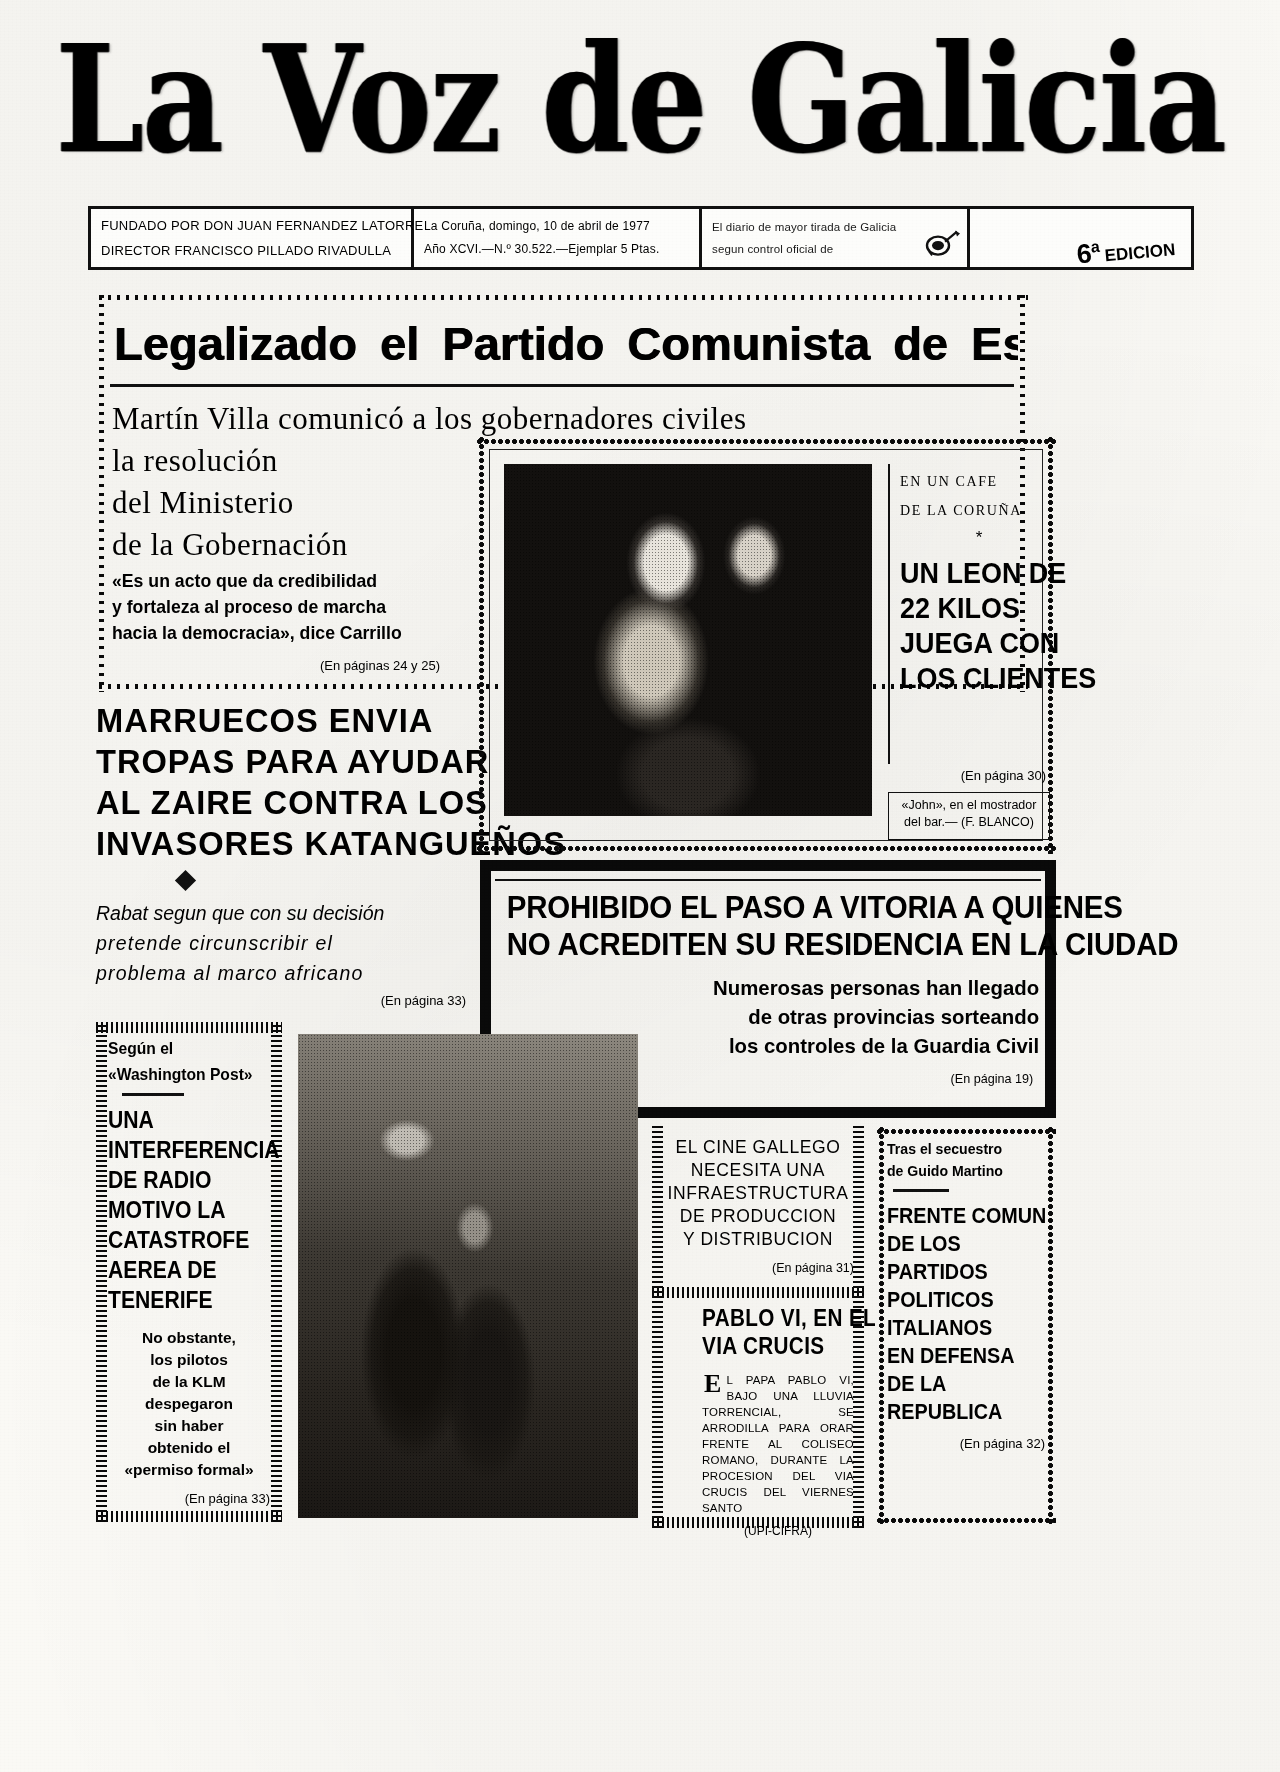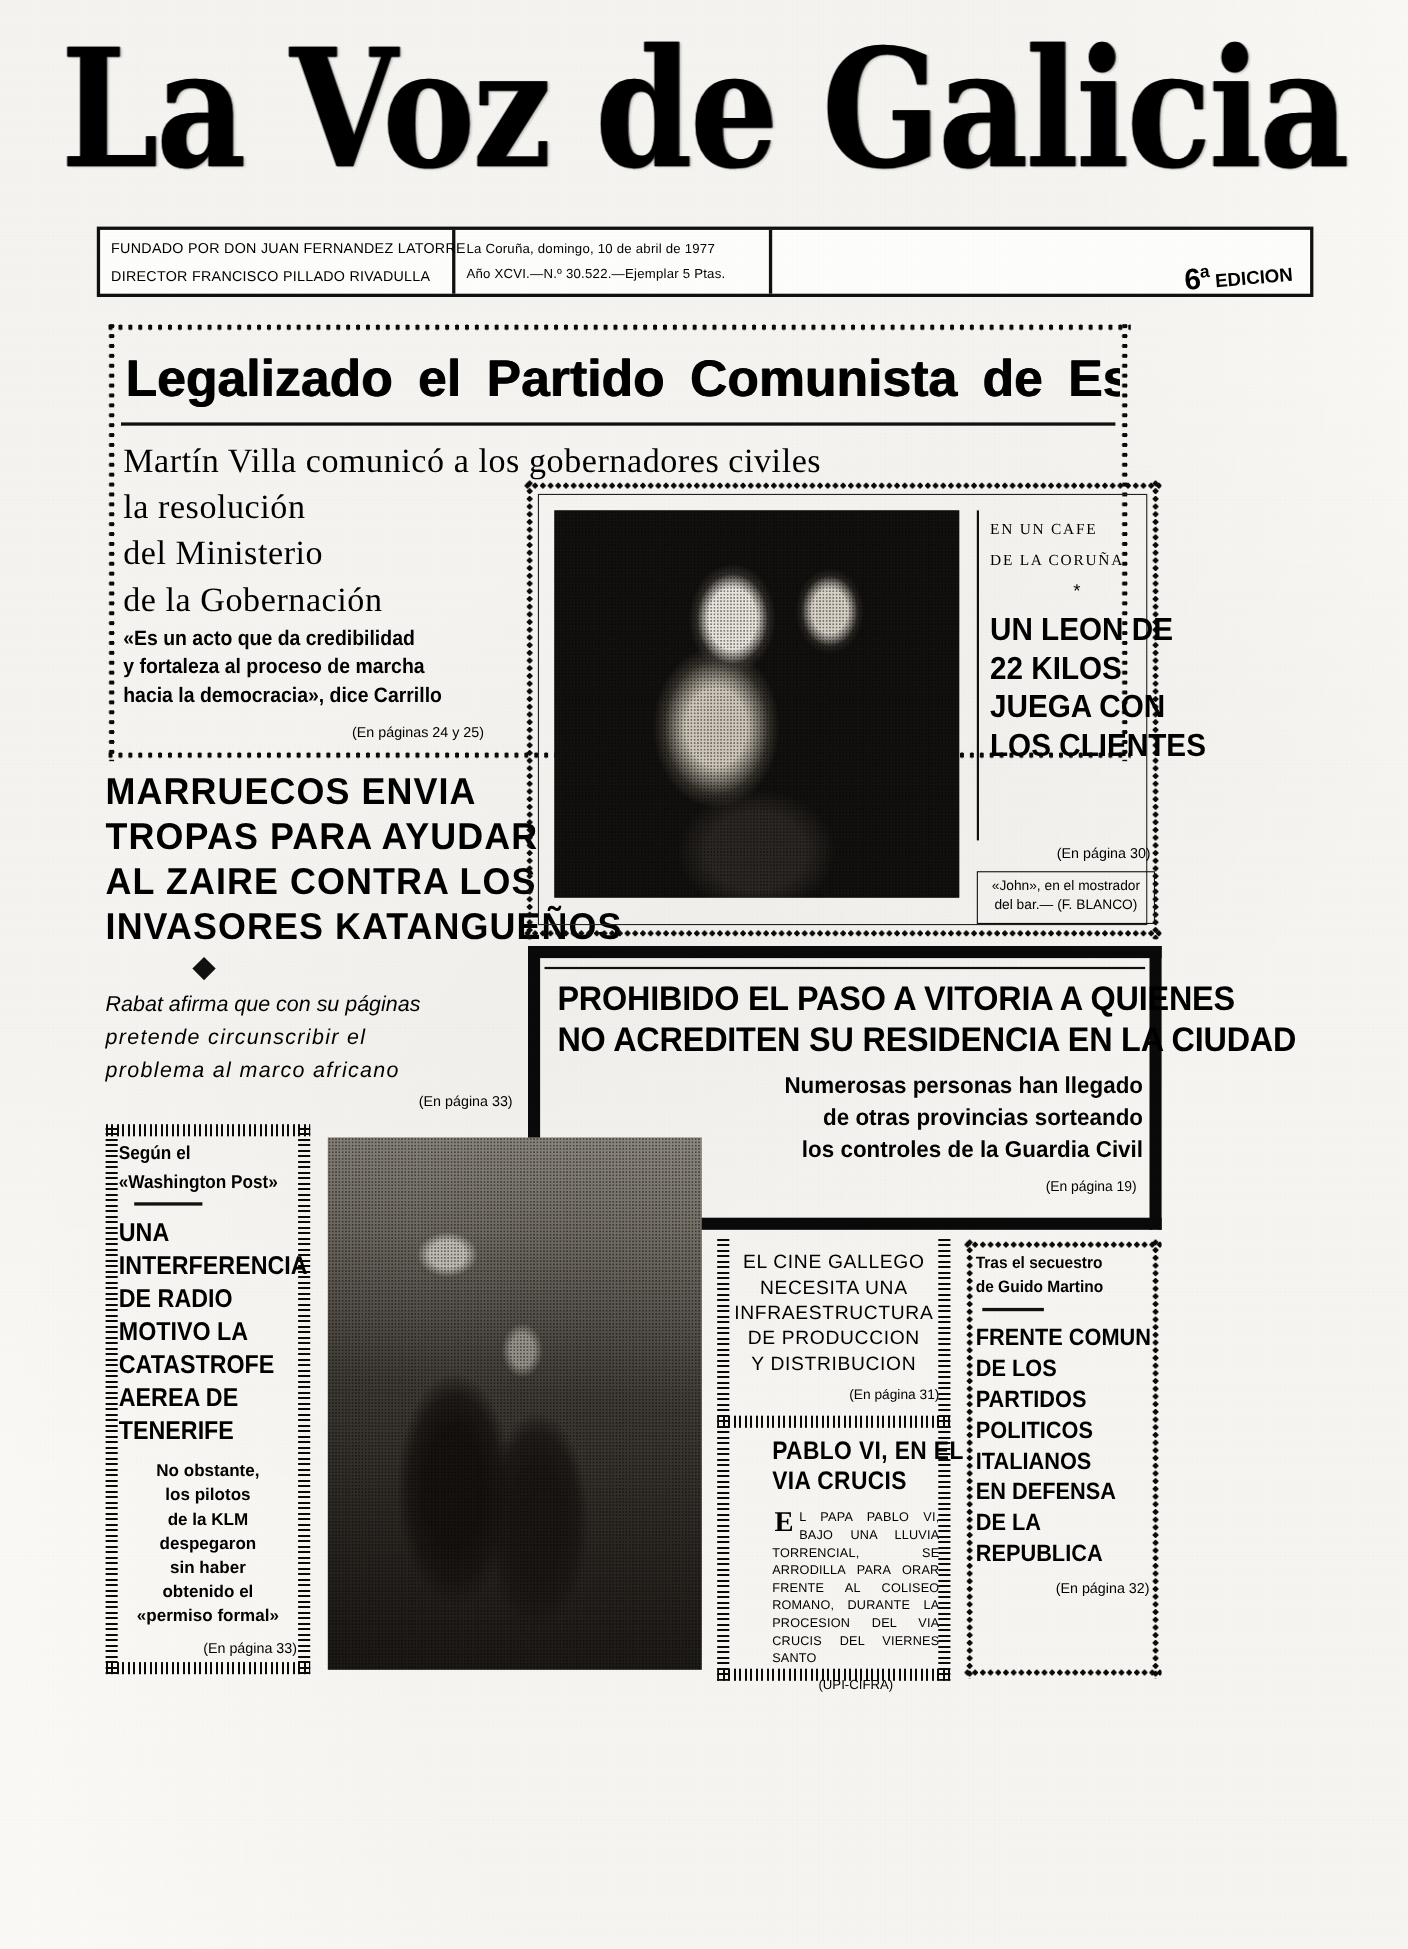--- a/index.html
+++ b/index.html
@@ -288,20 +288,31 @@
 
   <div class="infobar">
     <div class="infocell b1">
       <div class="ln">FUNDADO POR DON JUAN FERNANDEZ LATORRE</div>
       <div class="ln">DIRECTOR  FRANCISCO PILLADO RIVADULLA</div>
     </div>
     <div class="infocell b2">
       <div class="ln">La Coruña, domingo, 10 de abril de 1977</div>
       <div class="ln">Año XCVI.—N.º 30.522.—Ejemplar  5 Ptas.</div>
     </div>
+    <div class="infocell b3">
+      <div class="ln">El diario de mayor tirada de Galicia</div>
+      <div class="ln">segun control oficial de</div>
+      <svg class="stamp" viewBox="0 0 40 28">
+        <ellipse cx="17" cy="16" rx="11" ry="9" fill="none" stroke="#111" stroke-width="2.4"></ellipse>
+        <ellipse cx="17" cy="16" rx="6" ry="4.6" fill="#111"></ellipse>
+        <path d="M24 12 L36 2" stroke="#111" stroke-width="2.2" fill="none"></path>
+        <path d="M34 1 L39 4 L36 7 Z" fill="#111"></path>
+        <path d="M8 22 L11 26" stroke="#111" stroke-width="1.6"></path>
+      </svg>
+    </div>
     <div class="infocell b4">
       <div class="edition">
         <span>6</span><span class="sup">a</span><span class="small">&nbsp;</span><span class="small">EDICION</span>
       </div>
     </div>
   </div>
 
   <div class="lead obox">
     <div class="e top chain-o"></div>
     <div class="e bot chain-o"></div>
@@ -329,21 +340,21 @@
   </div>
 
   <div class="marruecos">
     <div class="ln">MARRUECOS ENVIA</div>
     <div class="ln">TROPAS PARA AYUDAR</div>
     <div class="ln">AL ZAIRE CONTRA LOS</div>
     <div class="ln">INVASORES KATANGUEÑOS</div>
   </div>
   <div class="diamond"></div>
   <div class="rabat">
-    <div class="r1">Rabat afirma que con su páginas</div>
+    <div class="r1">Rabat segun que con su decisión</div>
     <div class="r2">pretende  circunscribir  el</div>
     <div class="r3">problema  al  marco  africano</div>
   </div>
   <div class="rabat-ref pageref">(En página 33)</div>
 
   <div class="lionbox obox">
     <div class="e top chain-dot"></div>
     <div class="e bot chain-dot"></div>
     <div class="e lft vchain-dot"></div>
     <div class="e rgt vchain-dot"></div>

